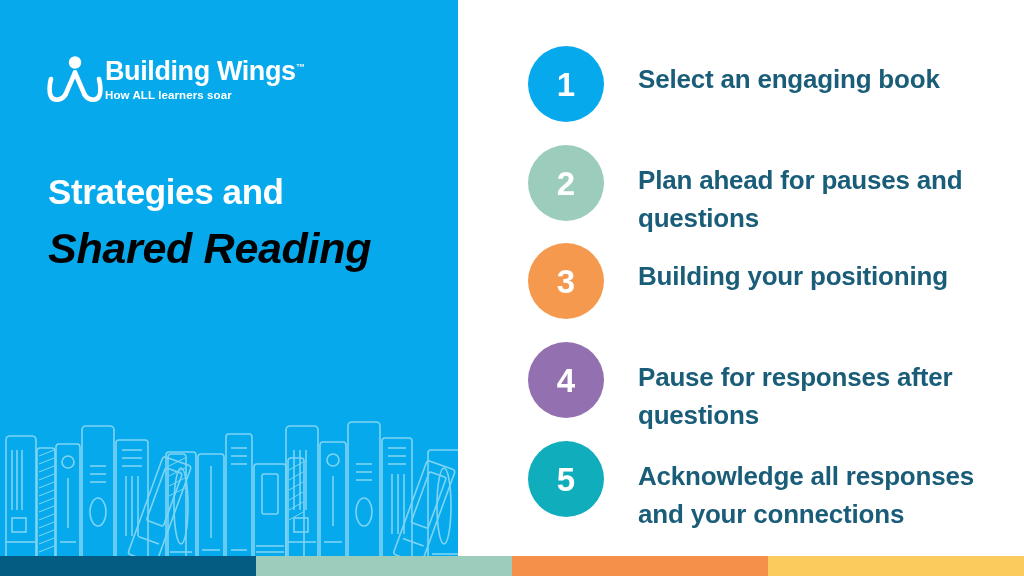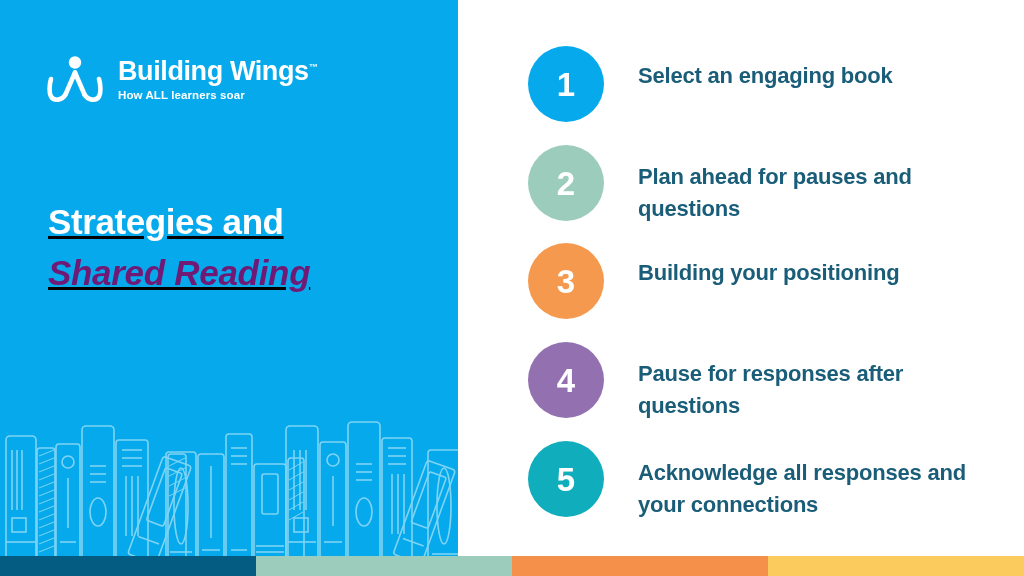--- a/index.html
+++ b/index.html
@@ -20,50 +20,49 @@
   .left-panel {
     position:absolute; left:0; top:0;
     width:458px; height:566px;
     background:#06AAEC;
     overflow:hidden;
   }
 
   
   .logo-block {
     position:absolute; left:46px; top:54px;
-    display:flex; align-items:center; gap:14px;
+    display:flex; align-items:center; gap:1px;
   }
   .logo-mark { width:58px; height:50px; display:block; flex:none; }
   .logo-text-wrap { display:flex; flex-direction:column; }
   .logo-name {
     color:#ffffff; font-size:27px; font-weight:bold;
     letter-spacing:-0.4px; line-height:1.05;
     white-space:nowrap; position:relative;
   }
   .logo-tm {
     font-size:9px; vertical-align:super; font-weight:bold;
     letter-spacing:0;
   }
   .logo-tagline {
     color:#ffffff; font-size:11.5px; font-weight:bold;
     letter-spacing:0.1px; margin-top:3px; white-space:nowrap;
   }
 
   
   .title-block {
-    position:absolute; left:48px; top:196px;
+    position:absolute; left:48px; top:166px;
     width:380px;
-    text-decoration:underline;
   }
   .title-line {
     color:#ffffff; font-size:35px; font-weight:bold;
     line-height:1.47; letter-spacing:-0.4px;
   }
   .title-accent {
-    color:#701a75; font-size:35px; font-weight:bold;
+    color:#000000; font-size:43px; font-weight:bold;
     font-style:italic; line-height:1.47; letter-spacing:-0.3px;
   }
 
   
   .bookshelf {
     position:absolute; left:0; bottom:0;
     width:458px; height:160px;
   }
 
   
@@ -79,21 +78,21 @@
   }
   .step-circle {
     width:76px; height:76px; border-radius:50%;
     flex:none;
     display:flex; align-items:center; justify-content:center;
     color:#ffffff; font-size:33px; font-weight:bold;
     line-height:1;
   }
   .step-label {
     color:#1A5D78;
-    font-size:22px; font-weight:bold;
+    font-size:26px; font-weight:bold;
     line-height:1.47;
     letter-spacing:-0.2px;
     margin-left:34px;
     padding-top:14px;
     max-width:340px;
   }
   .step-label.two-line { padding-top:4px;margin-top:12px; }
 
   
   .bottom-bar {

